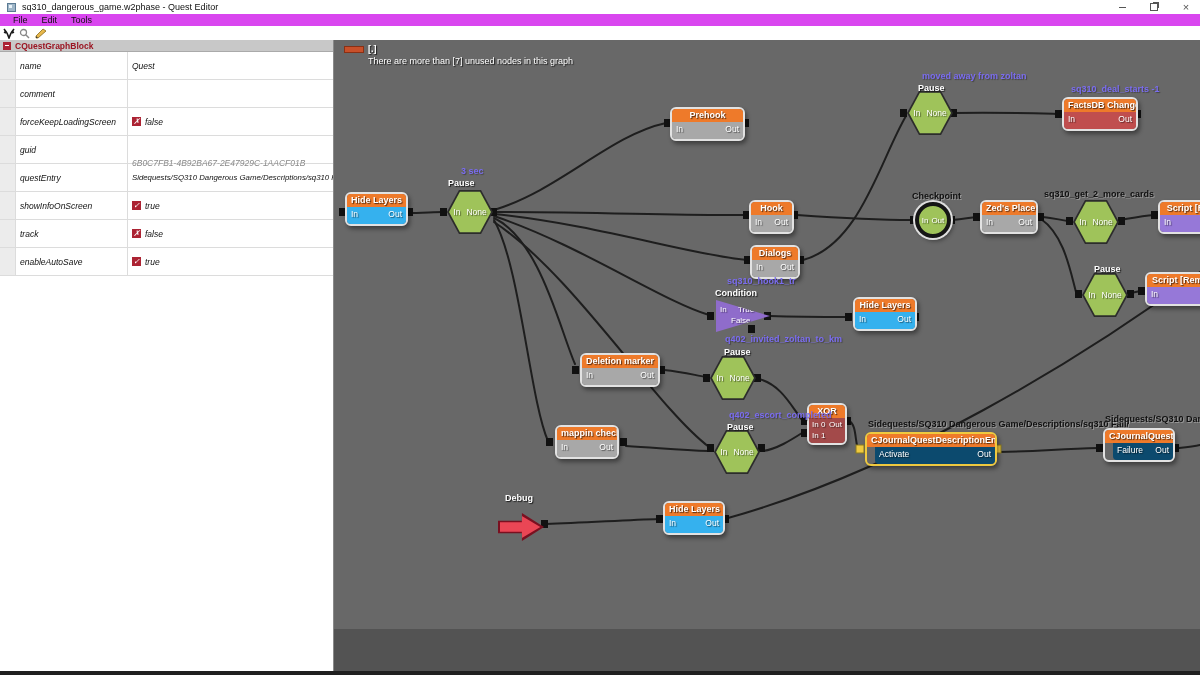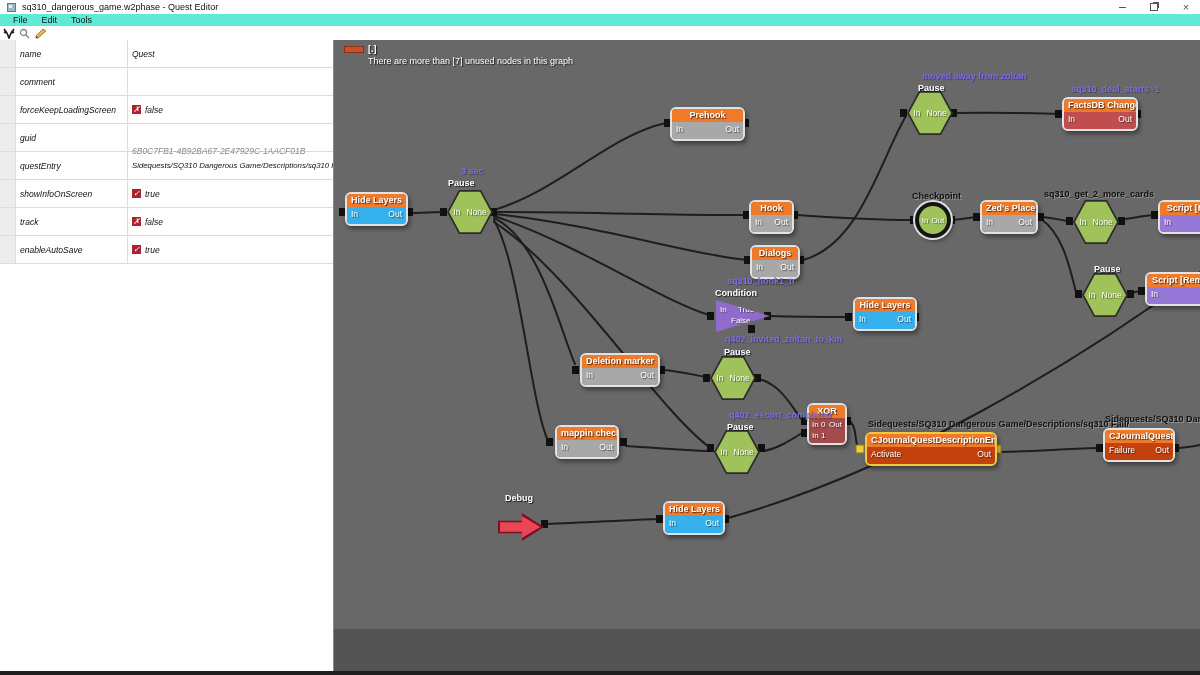--- a/index.html
+++ b/index.html
@@ -11,21 +11,21 @@
     display:flex; align-items:center; font-size:9px; color:#111; }
   .appicon { width:9px; height:9px; margin:0 6px 0 7px; background:#9fb6c8;
     border:1px solid #5b7b94; }
   .appicon::after{ content:""; display:block; width:3px; height:3px; margin:1px; background:#e8f2f8;}
   .winbtns { position:absolute; right:8px; top:0; height:14px; display:flex; gap:20px; align-items:center; }
   .wbtn { width:12px; height:12px; display:flex; align-items:center; justify-content:center;
     color:#555; font-size:11px; line-height:10px; }
   .wmin::after{ content:""; width:7px; height:1px; background:#555; }
   .wres::after{ content:""; width:6px; height:6px; border:1px solid #555; background:#fff;
     box-shadow:2px -2px 0 -1px #555; }
-  .menubar { position:absolute; left:0; top:14px; width:1200px; height:12px; background:#5eead4;
+  .menubar { position:absolute; left:0; top:14px; width:1200px; height:12px; background:#d946ef;
     display:flex; gap:14px; padding-left:13px; font-size:9px; color:#111; align-items:center; }
   .toolbar { position:absolute; left:0; top:26px; width:1200px; height:14px; background:#fff;
     display:flex; gap:3px; padding-left:2px; align-items:center; }
   .tico { width:13px; height:12px; display:flex; align-items:center; justify-content:center; }
 
   
   .panel { position:absolute; left:0; top:40px; width:334px; height:631px; background:#fff;
     border-right:1px solid #8a8a8a; font-size:8.5px; color:#111; }
   .pgroup { height:12px; background:#c8c8c8; border-bottom:1px solid #aaa;
     display:flex; align-items:center; color:#9b1522; font-weight:bold; }
@@ -53,21 +53,21 @@
     box-shadow:2px 3px 4px rgba(0,0,0,.4); font-size:8.5px; color:#fff; }
   .hd { background:#ee7a2a; text-align:center; font-weight:bold; font-size:9px; height:13px;
     line-height:13px; padding:0 4px; border-radius:4px 4px 0 0; white-space:nowrap; overflow:hidden;
     text-shadow:1px 1px 1px rgba(0,0,0,.65); }
   .bd { display:flex; justify-content:space-between; padding:2px 4px 3px; height:17px;
     border-radius:0 0 4px 4px; text-shadow:1px 1px 1px rgba(0,0,0,.55); }
   .cyan  { background:#35b1ee; }
   .gray  { background:#a8a8a8; }
   .redb  { background:#c04e4e; }
   .purp  { background:#9678d8; }
-  .pink  { background:#c2410c; color:#fff; }
+  .pink  { background:#0c4a6e; color:#fff;margin-left:8px; }
   .maroon{ background:#a34a4a; }
   .yellowborder { border-color:#efc93f; }
 
   .hex { position:absolute; z-index:3; width:46px; height:46px;
     clip-path:polygon(26% 2%,74% 2%,100% 50%,74% 98%,26% 98%,0 50%);
     background:#2c2c2c; filter:drop-shadow(2px 3px 3px rgba(0,0,0,.35)); }
   .hexi { position:absolute; inset:2px; clip-path:polygon(26% 2%,74% 2%,100% 50%,74% 98%,26% 98%,0 50%);
     background:#9fc35a; }
   .hexlbl { position:absolute; inset:0; display:flex; align-items:center; justify-content:center;
     gap:6px; color:#fff; font-size:8.5px; text-shadow:1px 1px 1px rgba(0,0,0,.5); }
@@ -135,20 +135,24 @@
   <span class="tico">
     <svg width="12" height="11" viewBox="0 0 12 11">
         <path d="M3 10 L1 10 L1 8 L8 1 L11 3 Z" fill="#e8b84b" stroke="#8a6a1a" stroke-width="0.8"></path>
         <path d="M1 10 L3 10 L1 8 Z" fill="#3a3a3a"></path>
       </svg>
   </span>
 </div>
 
 <div class="panel">
 
+  <div class="pgroup">
+    <span class="minusbox"></span>
+    <span>CQuestGraphBlock</span>
+  </div>
   <div class="prow">
     <div class="gut"></div>
     <div class="pkey">name</div>
     <div class="pval">
         <span>Quest</span>
       </div>
   </div>
   <div class="prow">
     <div class="gut"></div>
     <div class="pkey">comment</div>

